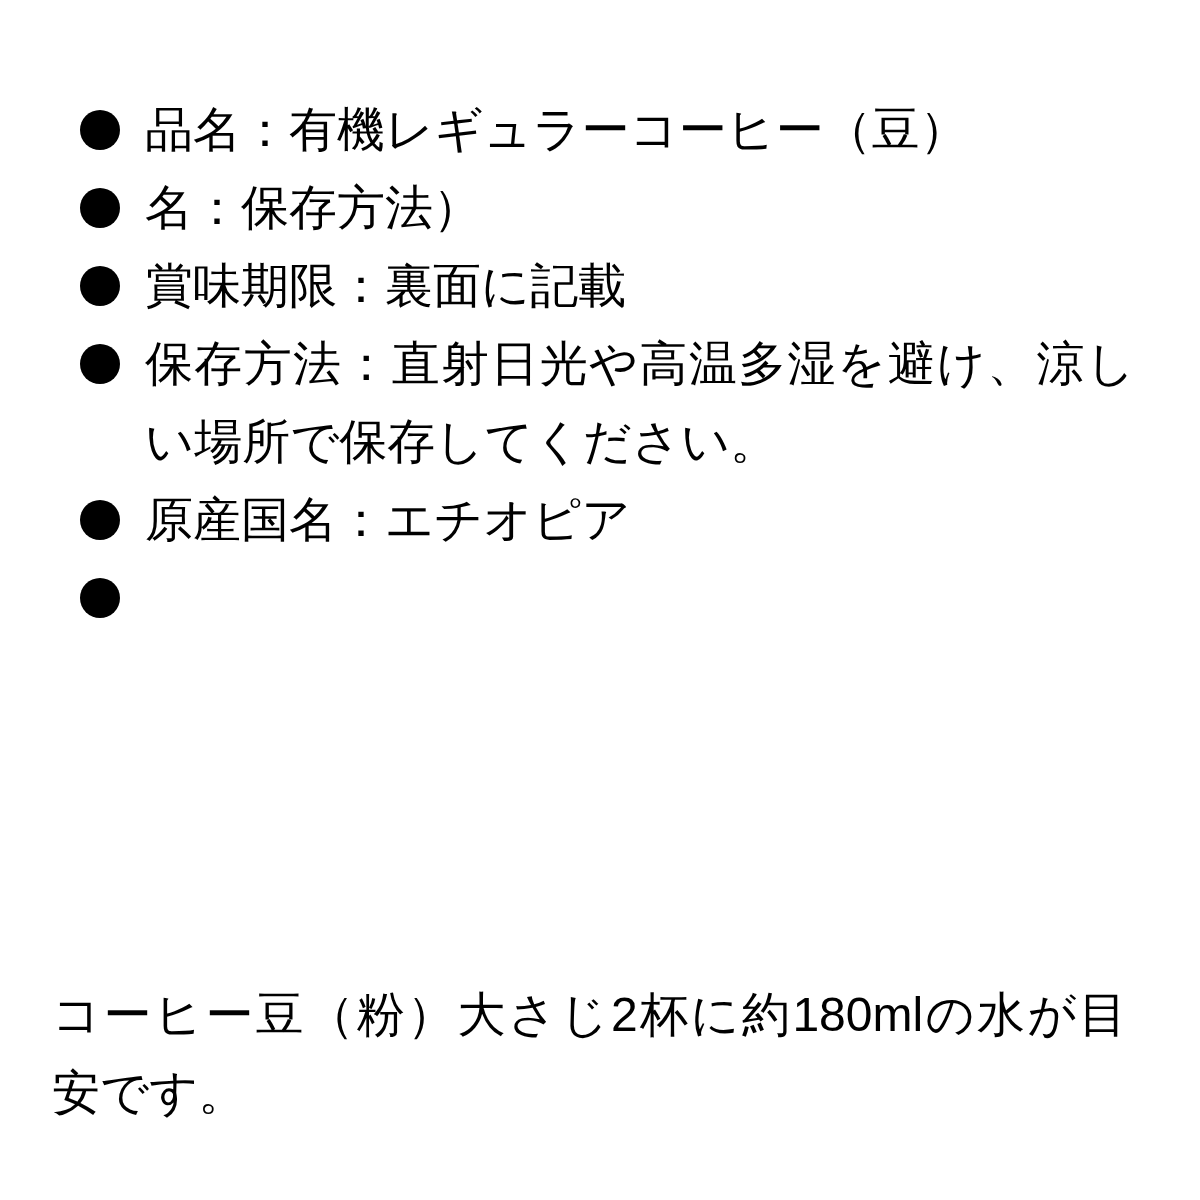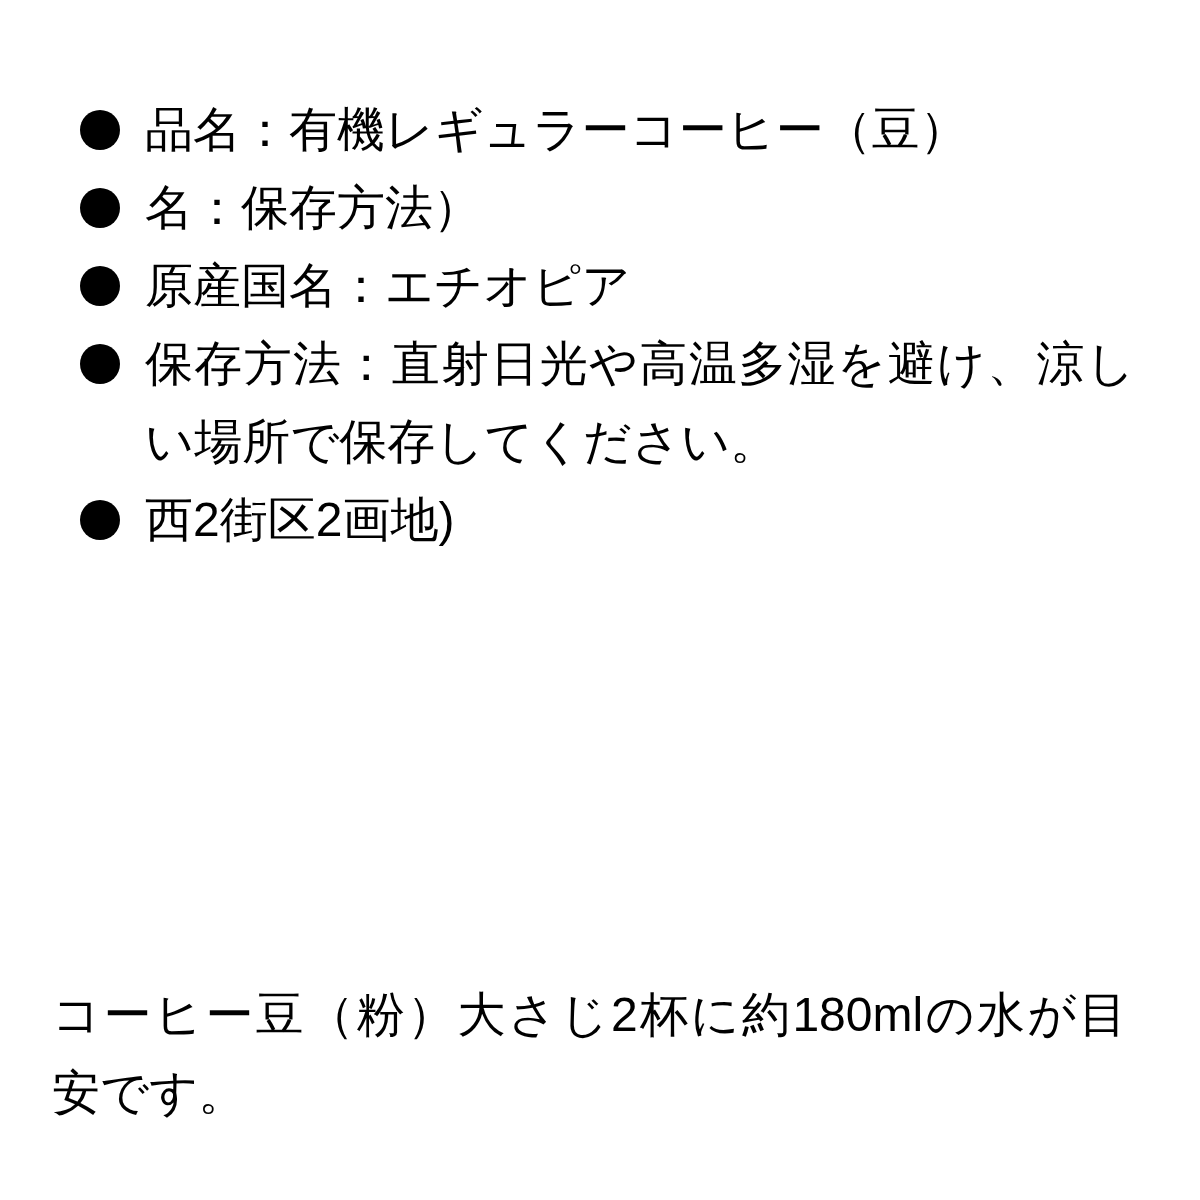--- a/index.html
+++ b/index.html
@@ -69,35 +69,38 @@
       <span class="bullet"></span>
       <span class="line">品名：有機レギュラーコーヒー（豆）</span>
     </li>
 
     <li class="spec-item">
       <span class="bullet"></span>
       <span class="line">名：保存方法）</span>
     </li>
 
 
-
     <li class="spec-item">
       <span class="bullet"></span>
-      <span class="line">原産国名：エチオピア</span>
+      <span class="line">賞味期限：裏面に記載</span>
     </li>
 
     <li class="spec-item">
       <span class="bullet"></span>
       <span class="line just">保存方法：直射日光や高温多湿を避け、涼し</span>
       <span class="line">い場所で保存してください。</span>
     </li>
 
     <li class="spec-item">
       <span class="bullet"></span>
-      <span class="line">西2街区2画地)</span>
+      <span class="line">原産国名：エチオピア</span>
+    </li>
+
+    <li class="spec-item">
+      <span class="bullet"></span>
     </li>
 
   </ul>
 
   <p class="usage">
     <span class="line just">コーヒー豆（粉）大さじ2杯に約180mlの水が目</span>
     <span class="line">安です。</span>
   </p>
 
 </div>

